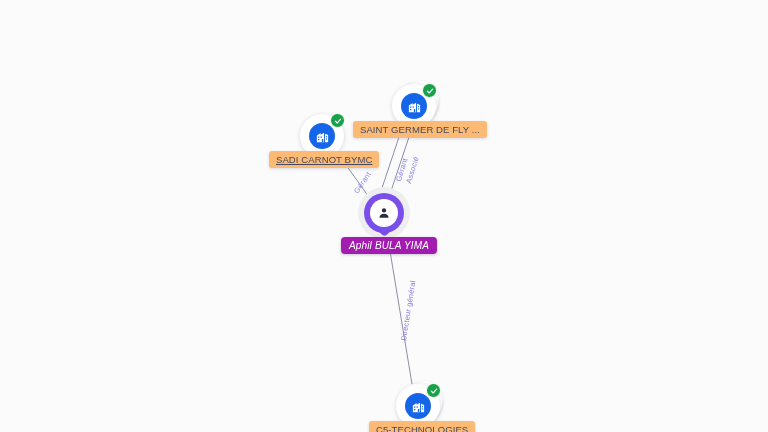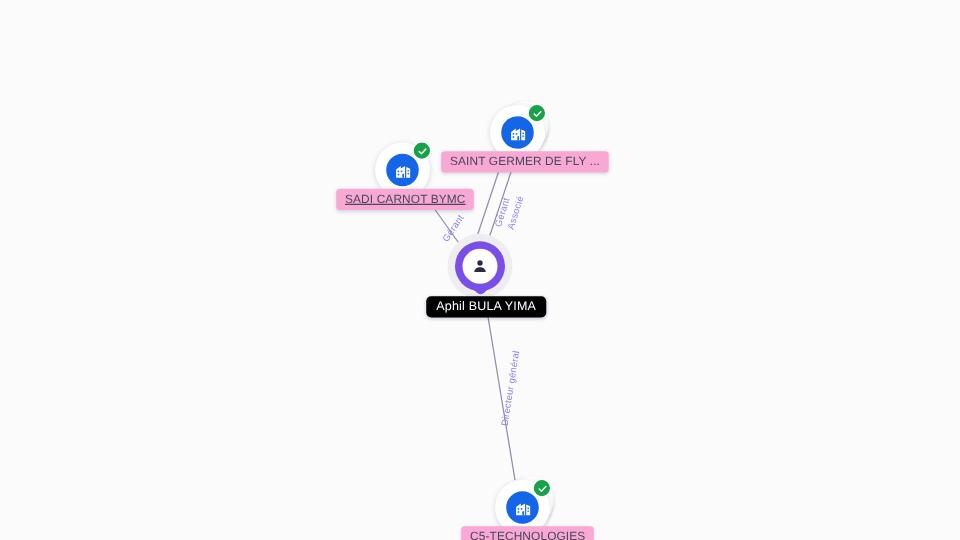--- a/index.html
+++ b/index.html
@@ -58,21 +58,21 @@
   }
   .check{
     position:absolute;right:-1px;top:-1px;
     width:13px;height:13px;border-radius:50%;
     background:#17a24a;border:1.6px solid #ffffff;
     display:flex;align-items:center;justify-content:center;
     z-index:4;
   }
   .node-label{
     position:absolute;
-    background:#f9a8d4;
+    background:#fdba74;
     border-radius:3px;
     padding:3px 7px 3px 7px;
     font-size:9.5px;
     color:#44485c;
     white-space:nowrap;
     letter-spacing:.1px;
     box-shadow:0 1px 3px rgba(40,40,80,.17);
     z-index:6;
   }
 
@@ -92,29 +92,30 @@
     display:flex;align-items:center;justify-content:center;
   }
   .pin-tip{
     position:absolute;left:12.5px;top:26px;
     width:15px;height:15px;background:#7a4ee8;
     transform:rotate(45deg);
     border-radius:0 0 4px 0;
   }
   .person-label{
     position:absolute;
-    background:#000000;
+    background:#a21caf;
     color:#ffffff;
     border-radius:4px;
     padding:3px 8px;
     font-size:10px;
     white-space:nowrap;
     letter-spacing:.15px;
     box-shadow:0 1px 3px rgba(50,40,100,.25);
     z-index:7;
+    font-style:italic;
   }
 </style>
 </head>
 <body>
 
 <div id="canvas">
 
   <svg class="edges" viewBox="0 0 768 432" xmlns="http://www.w3.org/2000/svg">
     <defs>
       <marker id="arrow" viewBox="0 0 10 10" refX="9" refY="5" markerWidth="4.4" markerHeight="4.4" orient="auto-start-reverse">

